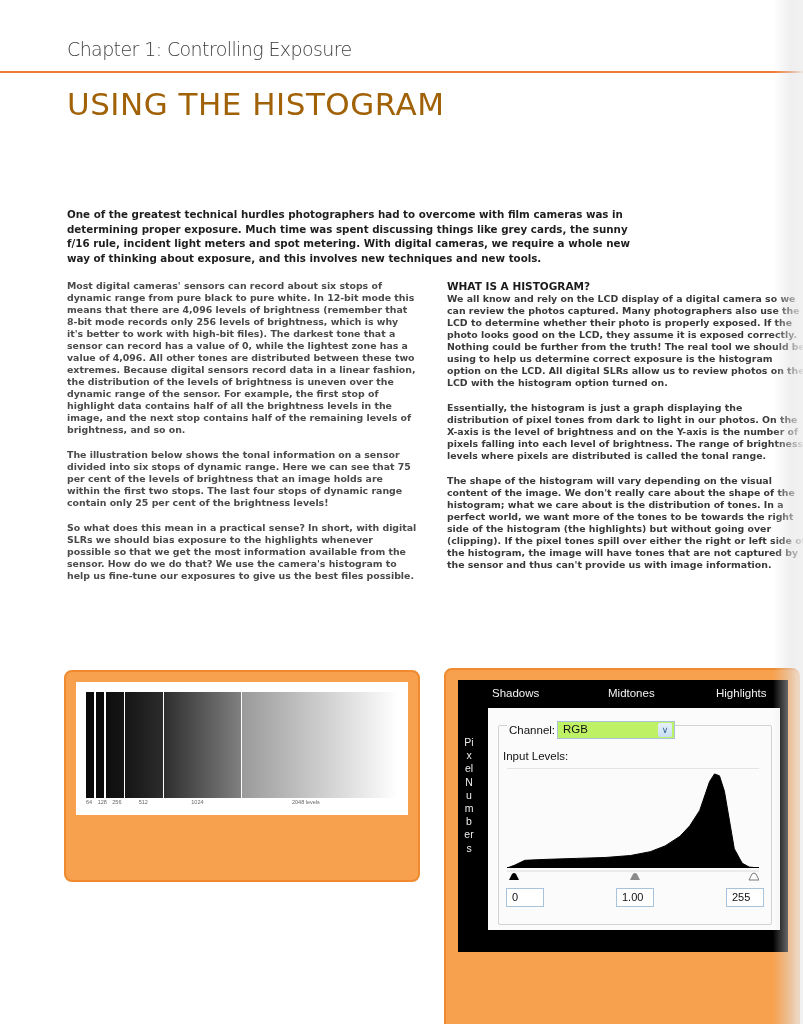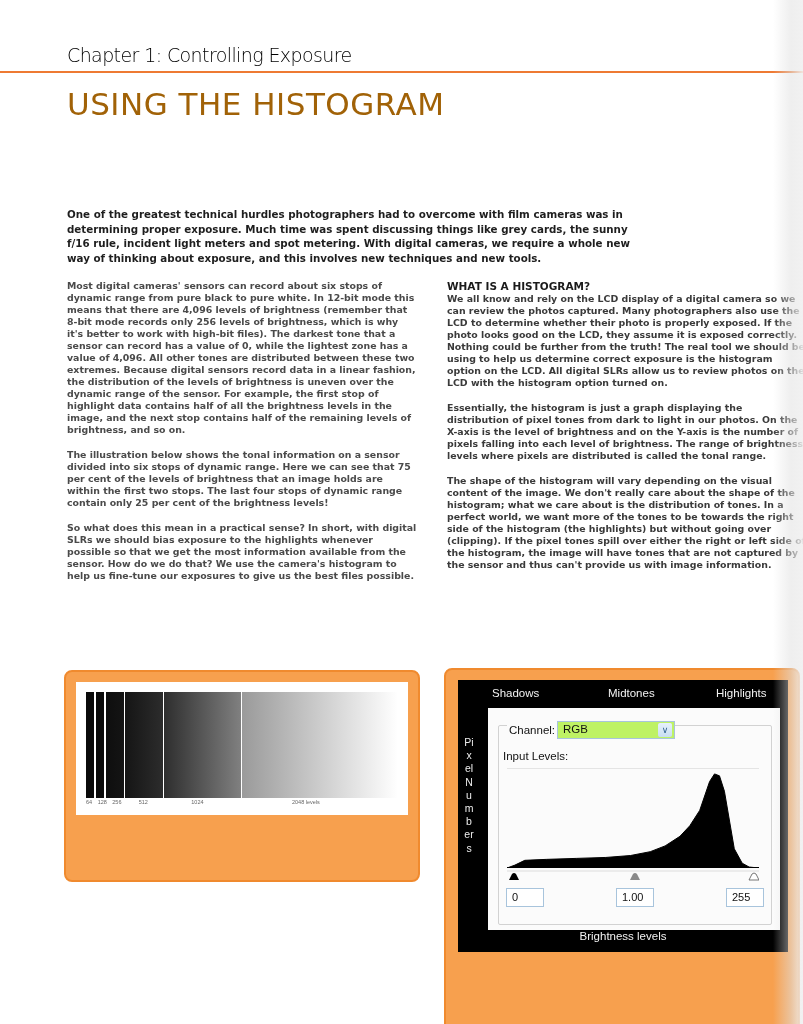--- a/index.html
+++ b/index.html
@@ -9,23 +9,23 @@
     font-family: "DejaVu Sans", sans-serif;
     color: #2b2b2b;
     position: relative;
   }
   .page-shadow {
     position: absolute; top: 0; right: 0; width: 30px; height: 1024px;
     background: linear-gradient(to right, rgba(255,255,255,0) 0%, rgba(225,225,225,0.55) 60%, rgba(240,240,240,0.9) 100%);
     pointer-events: none;
   }
   .chapter {
-    position: absolute; left: 67px; top: 44px;
+    position: absolute; left: 67px; top: 38px;
     font-family: "DejaVu Sans", sans-serif; font-weight: 200;
-    font-size: 19px; color: #000000; letter-spacing: -0.6px;
+    font-size: 19px; color: #404040; letter-spacing: -0.6px;
   }
   .rule {
     position: absolute; left: 0; top: 71px; width: 803px; height: 2px;
     background: #ee7a33;
   }
   .title {
     position: absolute; left: 67px; top: 86px;
     font-family: "DejaVu Sans", sans-serif;
     font-size: 31px; color: #a16207; letter-spacing: 0.5px; font-weight: normal;
   }
@@ -184,17 +184,16 @@
         <line x1="0" y1="1" x2="252" y2="1" stroke="#ddd" stroke-width="1"></line>
         <path d="M2 10 L5 4 Q7 2 9 4 L12 10 Z" fill="#000"></path>
         <path d="M123 10 L126 4 Q128 2 130 4 L133 10 Z" fill="#8a8a8a"></path>
         <path d="M242 10 L245 4 Q247 2 249 4 L252 10 Z" fill="#fff" stroke="#555" stroke-width="0.8"></path>
       </svg>
       <div class="lv-box" style="left:18px; width:38px;">0</div>
       <div class="lv-box" style="left:128px; width:38px;">1.00</div>
       <div class="lv-box" style="left:238px; width:38px;">255</div>
     </div>
 
-    <div class="lv-foot">Brightness levels</div>
   </div>
 </div>
 
 <div class="page-shadow"></div>
 
 </body></html>

